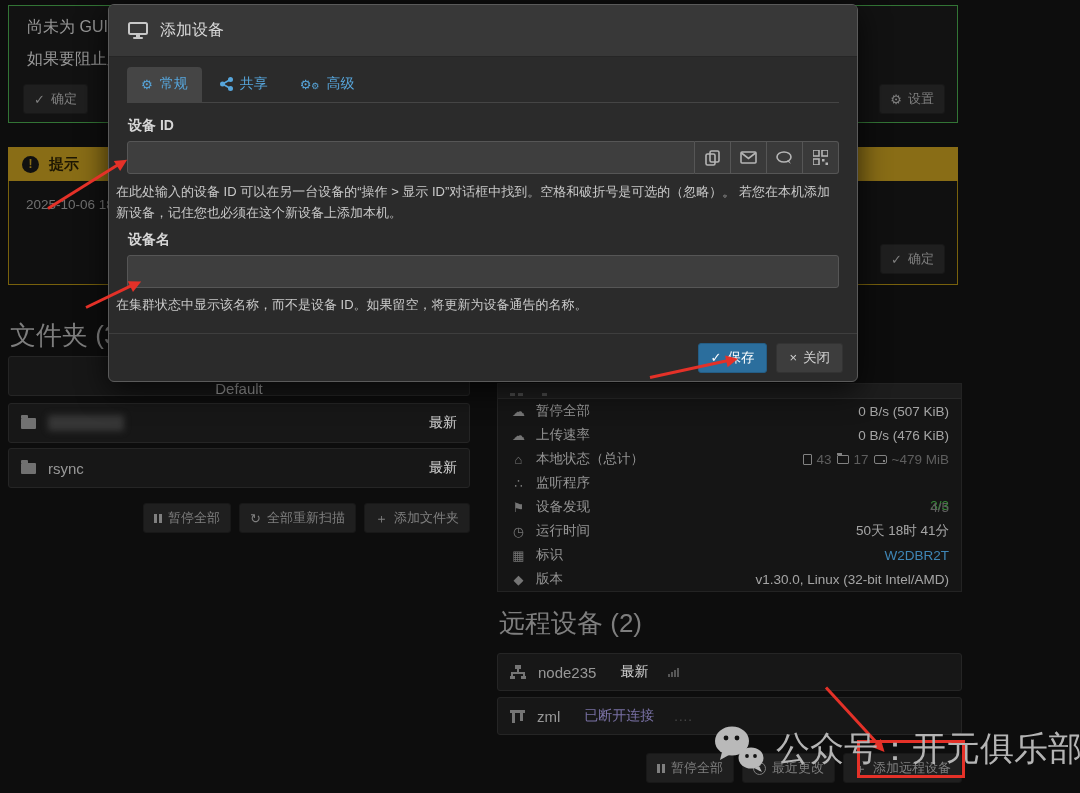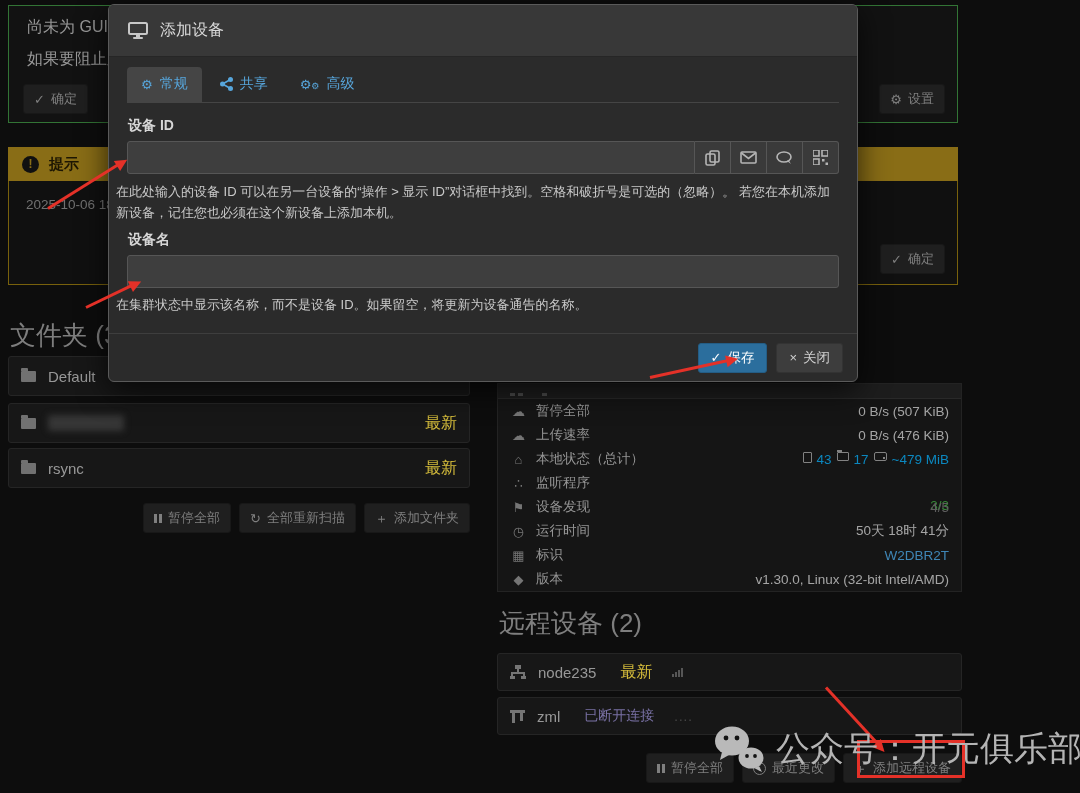--- a/index.html
+++ b/index.html
@@ -28,26 +28,26 @@
   .warn-ts { position:absolute; left:17px; top:16px; color:#8a8a8a; font-size:13.5px; white-space:nowrap; }
   .warn-ok { position:absolute; right:12px; bottom:10px; }
 
   .sec-head { position:absolute; color:#9a9a9a; font-size:26px; white-space:nowrap; }
   .h-folders { left:10px; top:318px; }
   .h-remote  { left:499px; top:606px; }
 
   .row-item { position:absolute; left:8px; width:462px; height:40px; background:#1d1d1d;
     border:1px solid #2e2e2e; border-radius:3px; display:flex; align-items:center;
     gap:12px; padding:0 12px; font-size:15px; color:#b9b9b9; }
-  .fr1 { top:356px; } .fr2 { top:403px; } .fr3 { top:448px; }
+  .fr1 { top:356px;flex-direction:column; } .fr2 { top:403px; } .fr3 { top:448px; }
   .row-item .spacer { flex:1; }
   .ic-folder { width:15px; height:11px; background:#8a8a8a; border-radius:1px; position:relative; flex:none; }
   .ic-folder::before { content:""; position:absolute; left:0; top:-3px; width:7px; height:3px;
     background:#8a8a8a; border-radius:1px 1px 0 0; }
-  .st-green { color:#fde047; font-size:16px; }
+  .st-green { color:#ffffff; font-size:14px; }
   .st-amber { color:#b98c1e; font-size:14px; }
   .st-purple { color:#9389c8; font-size:14px; }
   .blur-name { width:76px; height:16px; background:#424242; border-radius:3px; filter:blur(3px); }
 
   .fold-actions { position:absolute; left:8px; top:503px; width:462px; display:flex;
     justify-content:flex-end; gap:8px; }
   .bot-actions { position:absolute; left:497px; top:753px; width:465px; display:flex;
     justify-content:flex-end; gap:8px; }
 
   .i-pause { display:inline-flex; gap:2px; }
@@ -63,21 +63,21 @@
   .stats-sliver { height:15px; background:#242424; border-bottom:1px solid #323232; position:relative; }
   .stats-sliver i { position:absolute; bottom:2px; width:5px; height:3px; background:#5c5c5c; }
   .sv1 { left:12px; } .sv2 { left:20px; } .sv3 { left:44px; }
   .srow { height:24px; display:flex; align-items:center; gap:9px; padding:0 12px;
     font-size:13.5px; color:#b5b5b5; }
   .srow .sic { width:17px; color:#8f8f8f; font-size:13px; text-align:center; flex:none; }
   .srow .spacer { flex:1; }
   .sval { color:#c9c9c9; }
   .sval.green { color:#43a843;margin-top:45px; } .sval.blue { color:#737373; }
   .sval.link { color:#4da3dd; cursor:pointer; }
-  .mini { display:inline-flex; gap:5px; color:#0ea5e9; }
+  .mini { display:inline-flex; align-items:center; gap:5px; color:#737373; }
   .mi-doc { width:9px; height:11px; border:1px solid #9f9f9f; border-radius:1px; display:inline-block; }
   .mi-folder { width:12px; height:9px; border:1px solid #9f9f9f; border-radius:1px; position:relative; display:inline-block; }
   .mi-folder::before { content:""; position:absolute; left:-1px; top:-3px; width:5px; height:2px; background:#9f9f9f; }
   .mi-hdd { width:13px; height:9px; border:1px solid #9f9f9f; border-radius:2px; position:relative; display:inline-block; }
   .mi-hdd::before { content:""; position:absolute; right:1px; bottom:1px; width:2px; height:2px; background:#9f9f9f; }
 
   .dev-row { position:absolute; left:497px; width:465px; height:38px; background:#1d1d1d;
     border:1px solid #2e2e2e; border-radius:3px; display:flex; align-items:center;
     gap:12px; padding:0 12px; font-size:15px; color:#b9b9b9; }
   .dr1 { top:653px; } .dr2 { top:697px; }

